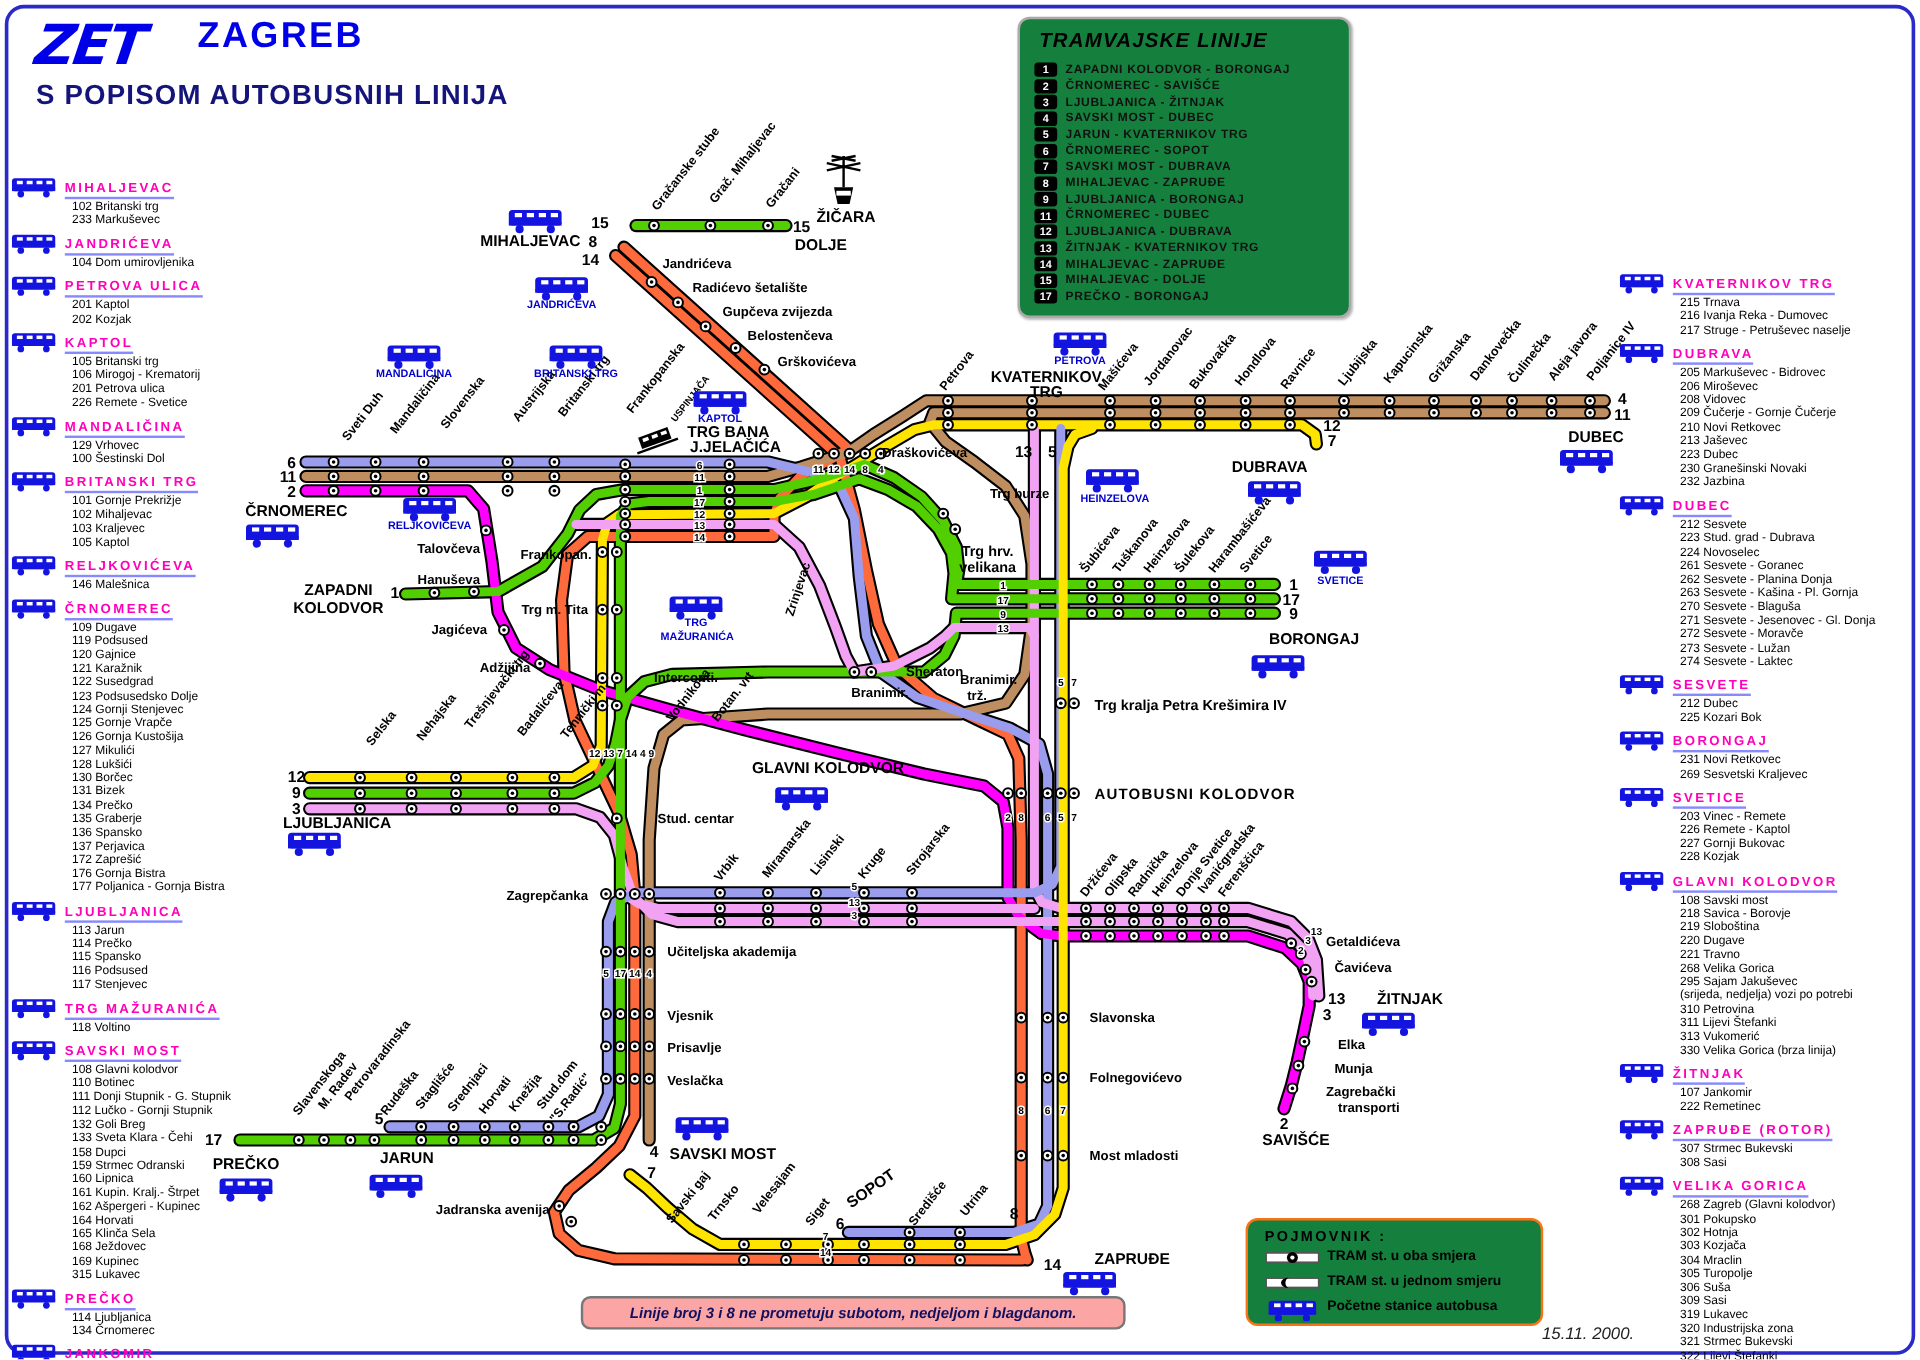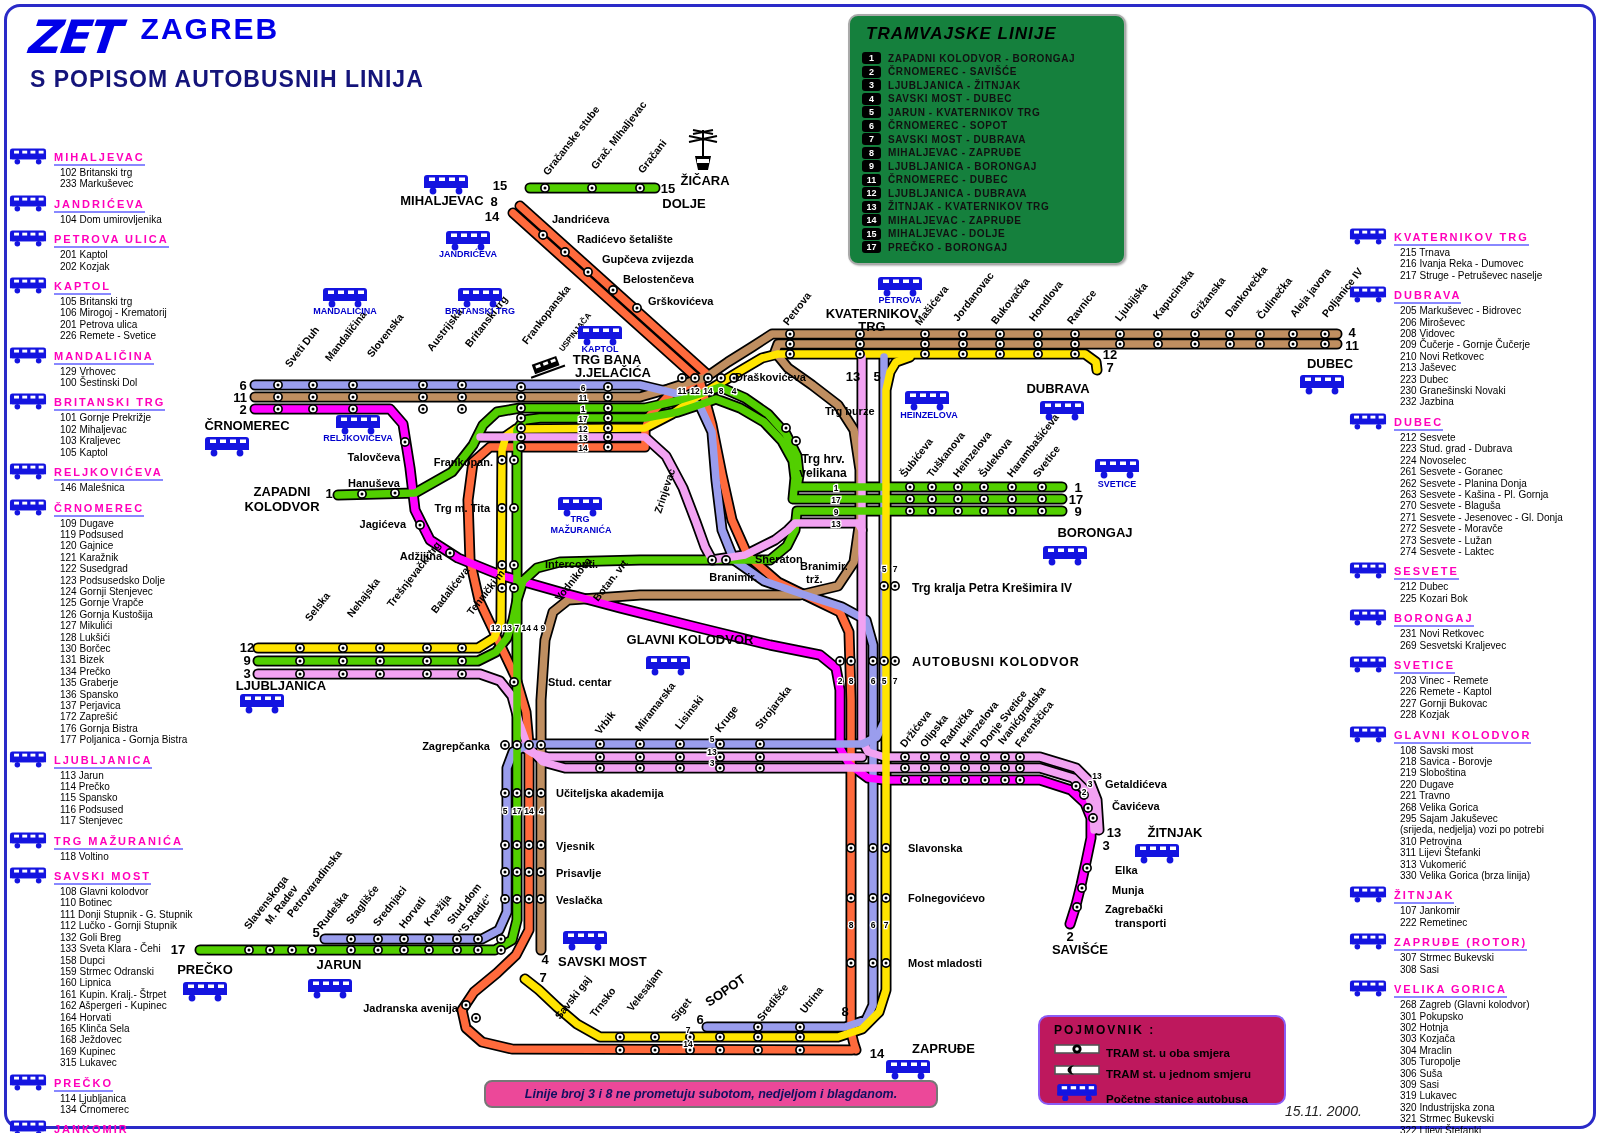--- a/index.html
+++ b/index.html
@@ -2,47 +2,47 @@
 <html><head>
 <meta charset="utf-8">
 <style>
   html,body{margin:0;padding:0;background:#fff;}
   #page{position:relative;width:1600px;height:1133px;background:#fff;overflow:hidden;
         font-family:"Liberation Sans",sans-serif;}
   #frame{position:absolute;left:4px;top:4px;right:4px;bottom:4px;border:3px solid #2a2ac8;border-radius:16px;pointer-events:none;}
   #hdr{position:absolute;left:30px;top:10px;width:430px;}
   #logo{font-family:"DejaVu Sans",sans-serif;font-size:46px;font-weight:bold;font-style:italic;
         color:#0000e8;transform:skewX(-8deg);display:inline-block;letter-spacing:-2px;}
-  #city{font-size:30px;font-weight:bold;color:#0000e8;letter-spacing:2px;display:inline-block;margin-left:16px;vertical-align:14px;}
+  #city{font-size:30px;font-weight:bold;color:#0000e8;letter-spacing:2px;display:inline-block;margin-left:40px;vertical-align:14px;}
   .t1{font-size:23px;font-weight:bold;color:#14147a;letter-spacing:1px;margin-top:2px;}
   #legendbox{position:absolute;left:848px;top:14px;width:252px;background:#15803d;
      border:2px solid #aaa;border-radius:10px;padding:6px 10px 8px 12px;box-shadow:1px 1px 2px #bbb;}
   #legendbox h2{margin:2px 0 8px 4px;font-size:17px;font-style:italic;font-weight:bold;color:#000;letter-spacing:1px;}
   .lrow{display:flex;align-items:center;margin:1.5px 0;}
   .lbadge{width:19px;height:12px;background:#000;color:#fff;border-radius:3px;font-size:9px;font-weight:bold;
      display:flex;align-items:center;justify-content:center;margin-right:7px;flex:none;}
   .lroute{font-size:10px;font-weight:bold;color:#111;letter-spacing:0.6px;white-space:nowrap;}
   .sb{position:absolute;}
   #sbL{left:8px;top:146px;width:212px;}
   #sbR{left:1348px;top:226px;width:248px;}
   .sec{margin-bottom:3px;}
   .sechead{display:flex;align-items:flex-end;}
   .sechead svg{flex:none;margin-right:6px;}
   .secname{font-size:11px;font-weight:bold;color:#ff00bb;letter-spacing:2px;border-bottom:2px solid #8888ff;
      padding-bottom:1px;white-space:nowrap;}
   .secitems{margin:1px 0 0 52px;}
   .secitems div{font-size:10px;line-height:11.4px;color:#000;white-space:nowrap;}
   #map{position:absolute;left:0;top:0;}
-  #pojbox{position:absolute;left:1038px;top:1015px;width:244px;height:86px;border:2px solid #8b5cf6;border-radius:10px;background:#be185d;}
+  #pojbox{position:absolute;left:1038px;top:1015px;width:244px;height:86px;border:2px solid #f97316;border-radius:10px;background:#15803d;}
   #pojbox .pt{font-size:12px;font-weight:bold;letter-spacing:2px;margin:6px 0 4px 14px;}
-  .pjrow{display:flex;align-items:flex-end;margin:3px 0 0 14px;}
+  .pjrow{display:flex;align-items:flex-start;margin:3px 0 0 14px;}
   .pjrow .sym{width:52px;flex:none;}
   .pjrow .txt{font-size:11.5px;font-weight:bold;}
   #notebox{position:absolute;left:484px;top:1080px;width:450px;height:24px;border:2px solid #777;border-radius:8px;
-     background:#ec4899;display:flex;align-items:center;justify-content:center;
+     background:#fca5a5;display:flex;align-items:center;justify-content:center;
      font-size:12.5px;font-weight:bold;font-style:italic;color:#101060;}
   #datelbl{position:absolute;left:1285px;top:1103px;font-size:14px;font-style:italic;color:#222;}
 </style>
 </head>
 <body>
 
 <div id="page">
   <div id="frame"></div>
 
   <div id="hdr">

